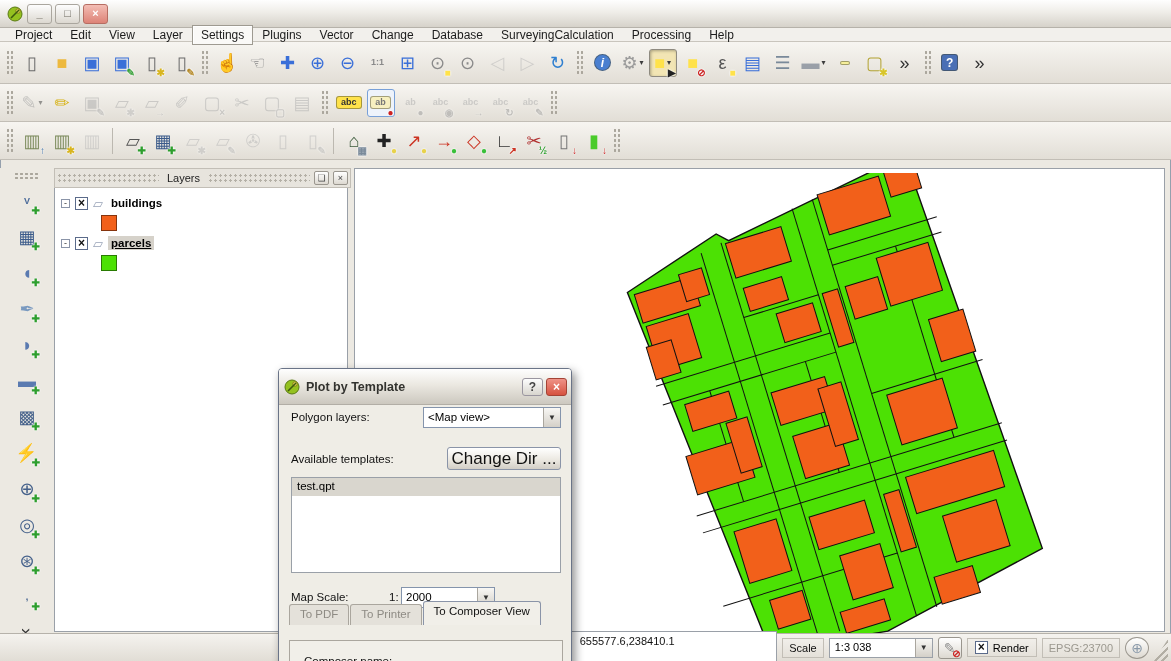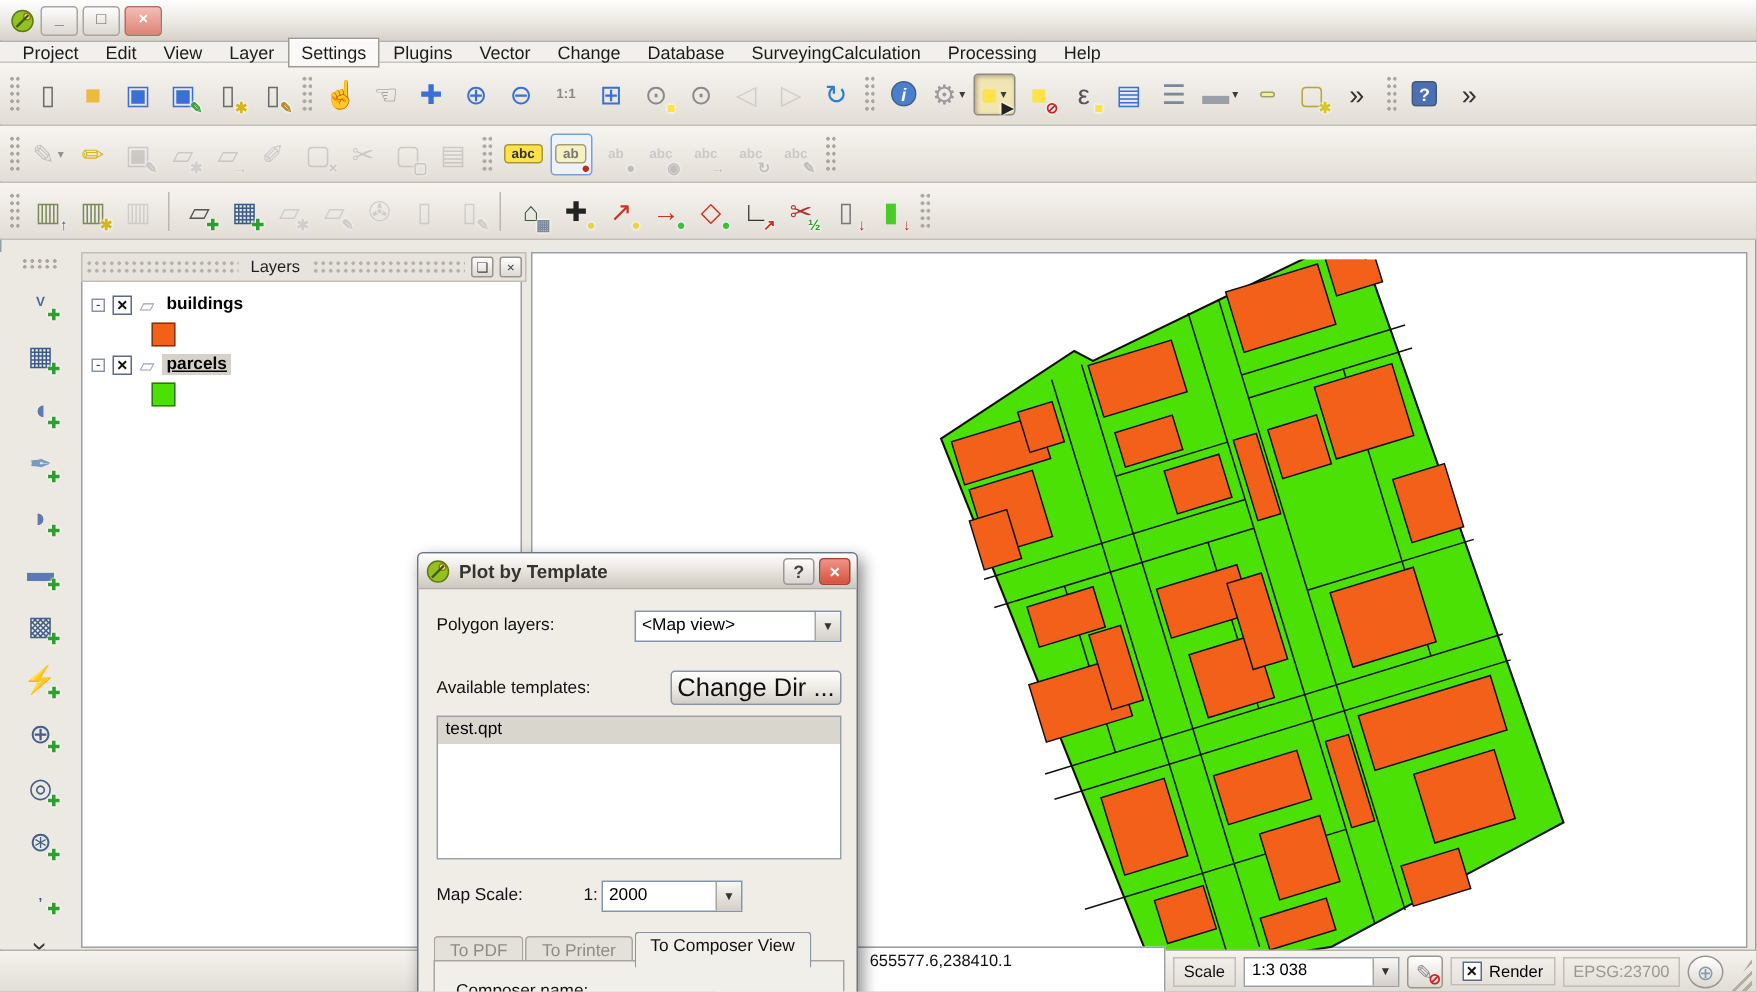--- a/index.html
+++ b/index.html
@@ -82,21 +82,21 @@
   .map-canvas{position:absolute;left:300px;top:0;right:6px;bottom:1px;background:#fff;
     border:1px solid #9aa0a8}
   .map-svg{position:absolute;left:167px;top:4px}
   .base{stroke:#111;stroke-width:1.4}
   .pline{stroke:#111;stroke-width:1;fill:none}
   .bld{stroke:#111;stroke-width:1}
 
   
   .dialog{position:absolute;left:224px;top:200px;width:294px;height:415px;background:#efede6;
     border:1px solid #6a7488;border-radius:4px 4px 0 0;box-shadow:3px 4px 10px rgba(0,0,0,.45);z-index:5}
-  .dialog-titlebar{height:24px;background:linear-gradient(#fefefe,#ebe8e1 45%,#ccc8bf);
+  .dialog-titlebar{height:36px;background:linear-gradient(#fefefe,#ebe8e1 45%,#ccc8bf);
     display:flex;align-items:center;padding:0 4px;border-bottom:1px solid #b2aea6;border-radius:3px 3px 0 0}
   .dialog-title{font-weight:bold;font-size:12.5px;color:#33332f;flex:1;margin-left:5px}
   .dlg-winbtn{width:21px;height:18px;border:1px solid #9a96a0;border-radius:3px;margin-left:3px;
     background:linear-gradient(#fdfdfd,#d8d5ce);display:flex;align-items:center;justify-content:center;
     font-size:12px;font-weight:bold;color:#444}
   .dlg-winbtn.close{background:linear-gradient(#ef9387,#d6523f);border-color:#a44335;color:#fff}
   .dlg-label{position:absolute;font-size:11.5px;color:#111}
   .combo{position:absolute;height:21px;border:1px solid #8494ac;background:#fff;display:flex}
   .combo-value{flex:1;font-size:11.5px;padding:3px 4px;white-space:nowrap;overflow:hidden}
   .combo-arrow{width:17px;background:linear-gradient(#f8f7f4,#d4d0c8);border-left:1px solid #aaa69e;
@@ -576,21 +576,21 @@
         <div class="list-row sel">test.qpt</div>
       </div>
 
     <span class="dlg-label" style="left:12px;top:222px">Map Scale:</span>
     <span class="dlg-label" style="left:110px;top:222px">1:</span>
     <div class="combo" style="left:122px;top:218px;width:94px">
       <span class="combo-value">2000</span>
       <span class="combo-arrow">▼</span>
     </div>
 
-    <div class="tabbar" style="left:10px;top:252px" id="dlg-tabs">
+    <div class="tabbar" style="left:10px;top:232px" id="dlg-tabs">
         <span class="tab">To PDF</span>
         <span class="tab">To Printer</span>
         <span class="tab active">To Composer View</span>
       </div>
     <div class="tabpanel" style="left:10px;top:271px;width:274px;height:102px">
       <span class="dlg-label" style="left:14px;top:14px;position:absolute">Composer name:</span>
 
     </div>
 
   </div>

